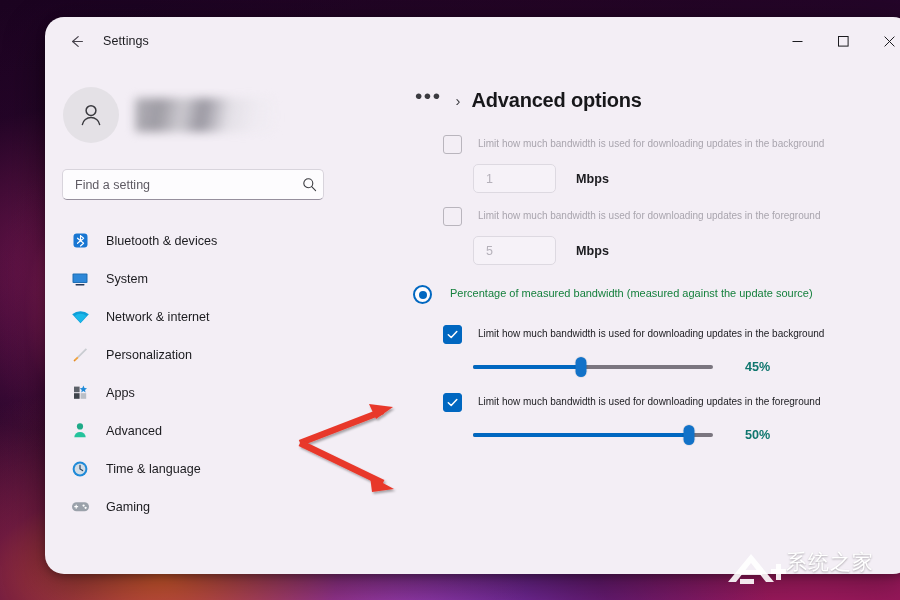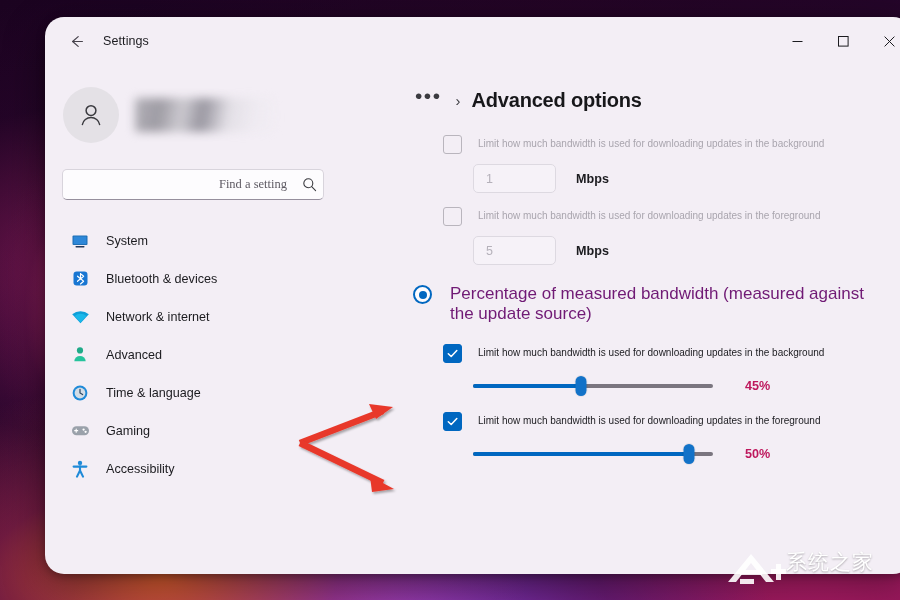--- a/index.html
+++ b/index.html
@@ -94,22 +94,22 @@
     border: 1px solid #d8d4dc;
     border-bottom-color: #968f9d;
     border-radius: 5px;
     display: flex; align-items: center;
     cursor: text;
   }
   #search-input {
     border: none; outline: none; background: transparent;
     flex: 1; height: 100%;
     padding: 0 8px 0 12px;
-    font-family: Liberation Serif, serif;
-    font-size: 12.5px; color: #1b1b1f; text-align: right;
+    font-family: Liberation Sans, sans-serif;
+    font-size: 12.5px; color: #1b1b1f;
   }
   #search-input::placeholder { color: #5e5a63; }
   #search-icon { width: 28px; display: flex; align-items: center; justify-content: center; }
 
   #navlist { margin-top: 22px; }
   .nav-item {
     display: flex; align-items: center;
     height: 37px; margin: 1px 0 1px 10px; width: 290px;
     padding-left: 14px;
     border-radius: 5px;
@@ -176,39 +176,39 @@
   .radio {
     width: 19px; height: 19px; flex: none; margin-top: 1px;
     border-radius: 50%;
     border: 2px solid #0067c0;
     background: #fdfcfe;
     display: flex; align-items: center; justify-content: center;
     cursor: pointer;
   }
   .radio .dot { width: 8px; height: 8px; border-radius: 50%; background: #0067c0; display: none; }
   .radio.checked { border-color: #0067c0; }
-  .radio-label { margin-left: 18px; width: 418px; font-size: 17px; line-height: 19.5px; color: #701a75; }
+  .radio-label { margin-left: 18px; width: 418px; font-size: 11px; line-height: 19.5px; color: #15803d; }
 
   .sliderrow { display: flex; align-items: center; padding-left: 98px; margin-top: 12px; }
   .slider { position: relative; width: 240px; height: 22px; cursor: pointer; }
   .track-bg {
     position: absolute; left: 0; top: 9px; width: 100%; height: 3.5px;
     background: #7a757f; border-radius: 2px;
   }
   .track-fill {
     position: absolute; left: 0; top: 9px; height: 3.5px;
     background: #0067c0; border-radius: 2px;
   }
   .thumb {
     position: absolute; top: 1px; width: 11px; height: 20px;
     background: #1272c8; border-radius: 6px;
     transform: translateX(-5.5px);
     box-shadow: 0 0 0 1px rgba(0,0,0,0.06);
   }
-  .pct { margin-left: 32px; font-size: 12.6px; font-weight: bold; color: #be185d; }
+  .pct { margin-left: 32px; font-size: 12.6px; font-weight: bold; color: #0f766e; }
 
   
   #scrollbar {
     position: absolute; right: 6px; top: 182px;
     width: 3px; height: 158px;
     background: #9b969f; border-radius: 2px;
     cursor: pointer;
   }
 
   
@@ -291,51 +291,72 @@
           <circle cx="6.3" cy="6.3" r="4.5" fill="none" stroke="#3a3a3f" stroke-width="1.1"></circle>
           <path d="M9.7 9.7 L13.6 13.6" stroke="#3a3a3f" stroke-width="1.1" stroke-linecap="round"></path>
         </svg>
       </span>
     </div>
 
     <div id="navlist">
 
       <div class="nav-item">
         <span class="nav-ico">
+          <svg width="17" height="17" viewBox="0 0 17 17">
+            <rect x="1.5" y="1.5" width="14" height="14" rx="3.2" fill="#1876d2"></rect>
+            <path d="M8.5 3.6 L11.6 6.3 L8.5 9 L8.5 3.6 M8.5 14 L11.6 11.3 L8.5 8.6" fill="none" stroke="#fff" stroke-width="1.15" stroke-linejoin="round" stroke-linecap="round"></path>
+            <path d="M5.5 6.2 L8.5 8.8 M5.5 11.3 L8.5 8.8" fill="none" stroke="#fff" stroke-width="1.15" stroke-linecap="round"></path>
+          </svg>
+        </span>
+        <span class="nav-label">Bluetooth &amp; devices</span>
+      </div>
+
+      <div class="nav-item">
+        <span class="nav-ico">
           <svg width="18" height="18" viewBox="0 0 18 18">
             <rect x="1.5" y="3.5" width="15" height="9.5" rx="1" fill="#1f6fb5"></rect>
             <rect x="2.6" y="4.6" width="12.8" height="7.3" rx="0.5" fill="#2d87d8"></rect>
             <rect x="4.5" y="14" width="9" height="1.4" rx="0.6" fill="#23395a"></rect>
           </svg>
         </span>
         <span class="nav-label">System</span>
       </div>
 
       <div class="nav-item">
         <span class="nav-ico">
-          <svg width="17" height="17" viewBox="0 0 17 17">
-            <rect x="1.5" y="1.5" width="14" height="14" rx="3.2" fill="#1876d2"></rect>
-            <path d="M8.5 3.6 L11.6 6.3 L8.5 9 L8.5 3.6 M8.5 14 L11.6 11.3 L8.5 8.6" fill="none" stroke="#fff" stroke-width="1.15" stroke-linejoin="round" stroke-linecap="round"></path>
-            <path d="M5.5 6.2 L8.5 8.8 M5.5 11.3 L8.5 8.8" fill="none" stroke="#fff" stroke-width="1.15" stroke-linecap="round"></path>
-          </svg>
-        </span>
-        <span class="nav-label">Bluetooth &amp; devices</span>
-      </div>
-
-      <div class="nav-item">
-        <span class="nav-ico">
           <svg width="19" height="16" viewBox="0 0 19 16">
             <path d="M1.2 5.2 A13 13 0 0 1 17.8 5.2 L9.5 14.2 Z" fill="#0f9fd8"></path>
             <path d="M3.6 6.9 A9.2 9.2 0 0 1 15.4 6.9 L9.5 13.4 Z" fill="#1ab8ea"></path>
           </svg>
         </span>
         <span class="nav-label">Network &amp; internet</span>
       </div>
 
-
+      <div class="nav-item">
+        <span class="nav-ico">
+          <svg width="18" height="18" viewBox="0 0 18 18">
+            <path d="M14.8 2.2 L16 3.4 L7.5 12 L6.2 10.7 Z" fill="#c9ccd1"></path>
+            <path d="M6.2 10.8 L7.5 12.1 L4.3 15 C3.3 15.7 2.3 14.8 3 13.8 Z" fill="#f0a23c"></path>
+            <path d="M3 13.9 C2.4 14.8 3.3 15.7 4.2 15.05 L3.2 14.0 Z" fill="#d87f22"></path>
+          </svg>
+        </span>
+        <span class="nav-label">Personalization</span>
+      </div>
+
+      <div class="nav-item">
+        <span class="nav-ico">
+          <svg width="17" height="17" viewBox="0 0 17 17">
+            <rect x="2" y="2.6" width="5.6" height="5.6" fill="#5c6169"></rect>
+            <rect x="2" y="9.2" width="5.6" height="5.6" fill="#3e434b"></rect>
+            <rect x="8.6" y="9.2" width="5.6" height="5.6" fill="#b9bec6"></rect>
+            <path d="M11.4 1.4 L12.5 3.9 L15 4.2 L13 5.9 L13.6 8.4 L11.4 7.1 L9.2 8.4 L9.8 5.9 L7.8 4.2 L10.3 3.9 Z" fill="#1f8ad8"></path>
+          </svg>
+        </span>
+        <span class="nav-label">Apps</span>
+      </div>
 
       <div class="nav-item">
         <span class="nav-ico">
           <svg width="16" height="17" viewBox="0 0 16 17">
             <circle cx="8" cy="4.4" r="3.1" fill="#1faa88"></circle>
             <path d="M2.3 15.2 a5.7 5.1 0 0 1 11.4 0 Z" fill="#25c39c"></path>
           </svg>
         </span>
         <span class="nav-label">Advanced</span>
       </div>
@@ -356,30 +377,20 @@
           <svg width="19" height="15" viewBox="0 0 19 15">
             <rect x="1" y="3.2" width="17" height="9" rx="4.5" fill="#9aa1aa"></rect>
             <path d="M5.2 6.1 L5.2 9.2 M3.7 7.65 L6.7 7.65" stroke="#fff" stroke-width="1.1" stroke-linecap="round"></path>
             <circle cx="12.6" cy="6.6" r="1.15" fill="#fff"></circle>
             <circle cx="14.6" cy="8.8" r="1.15" fill="#fff"></circle>
           </svg>
         </span>
         <span class="nav-label">Gaming</span>
       </div>
 
-      <div class="nav-item">
-        <span class="nav-ico">
-          <svg width="16" height="18" viewBox="0 0 16 18">
-            <circle cx="8" cy="2.9" r="2.2" fill="#1f8ad8"></circle>
-            <path d="M1.6 6.6 L14.4 6.6" stroke="#1f8ad8" stroke-width="2.1" stroke-linecap="round"></path>
-            <path d="M8 6.3 L8 10.5 M8 10.5 L5 16.6 M8 10.5 L11 16.6" stroke="#1f8ad8" stroke-width="2.1" stroke-linecap="round" fill="none"></path>
-          </svg>
-        </span>
-        <span class="nav-label">Accessibility</span>
-      </div>
 
     </div>
   </div>
 
   <div id="main">
 
     <div id="breadcrumb">
       <span id="bc-dots">•••</span>
       <span id="bc-chev">›</span>
       <span id="page-title">Advanced options</span>

